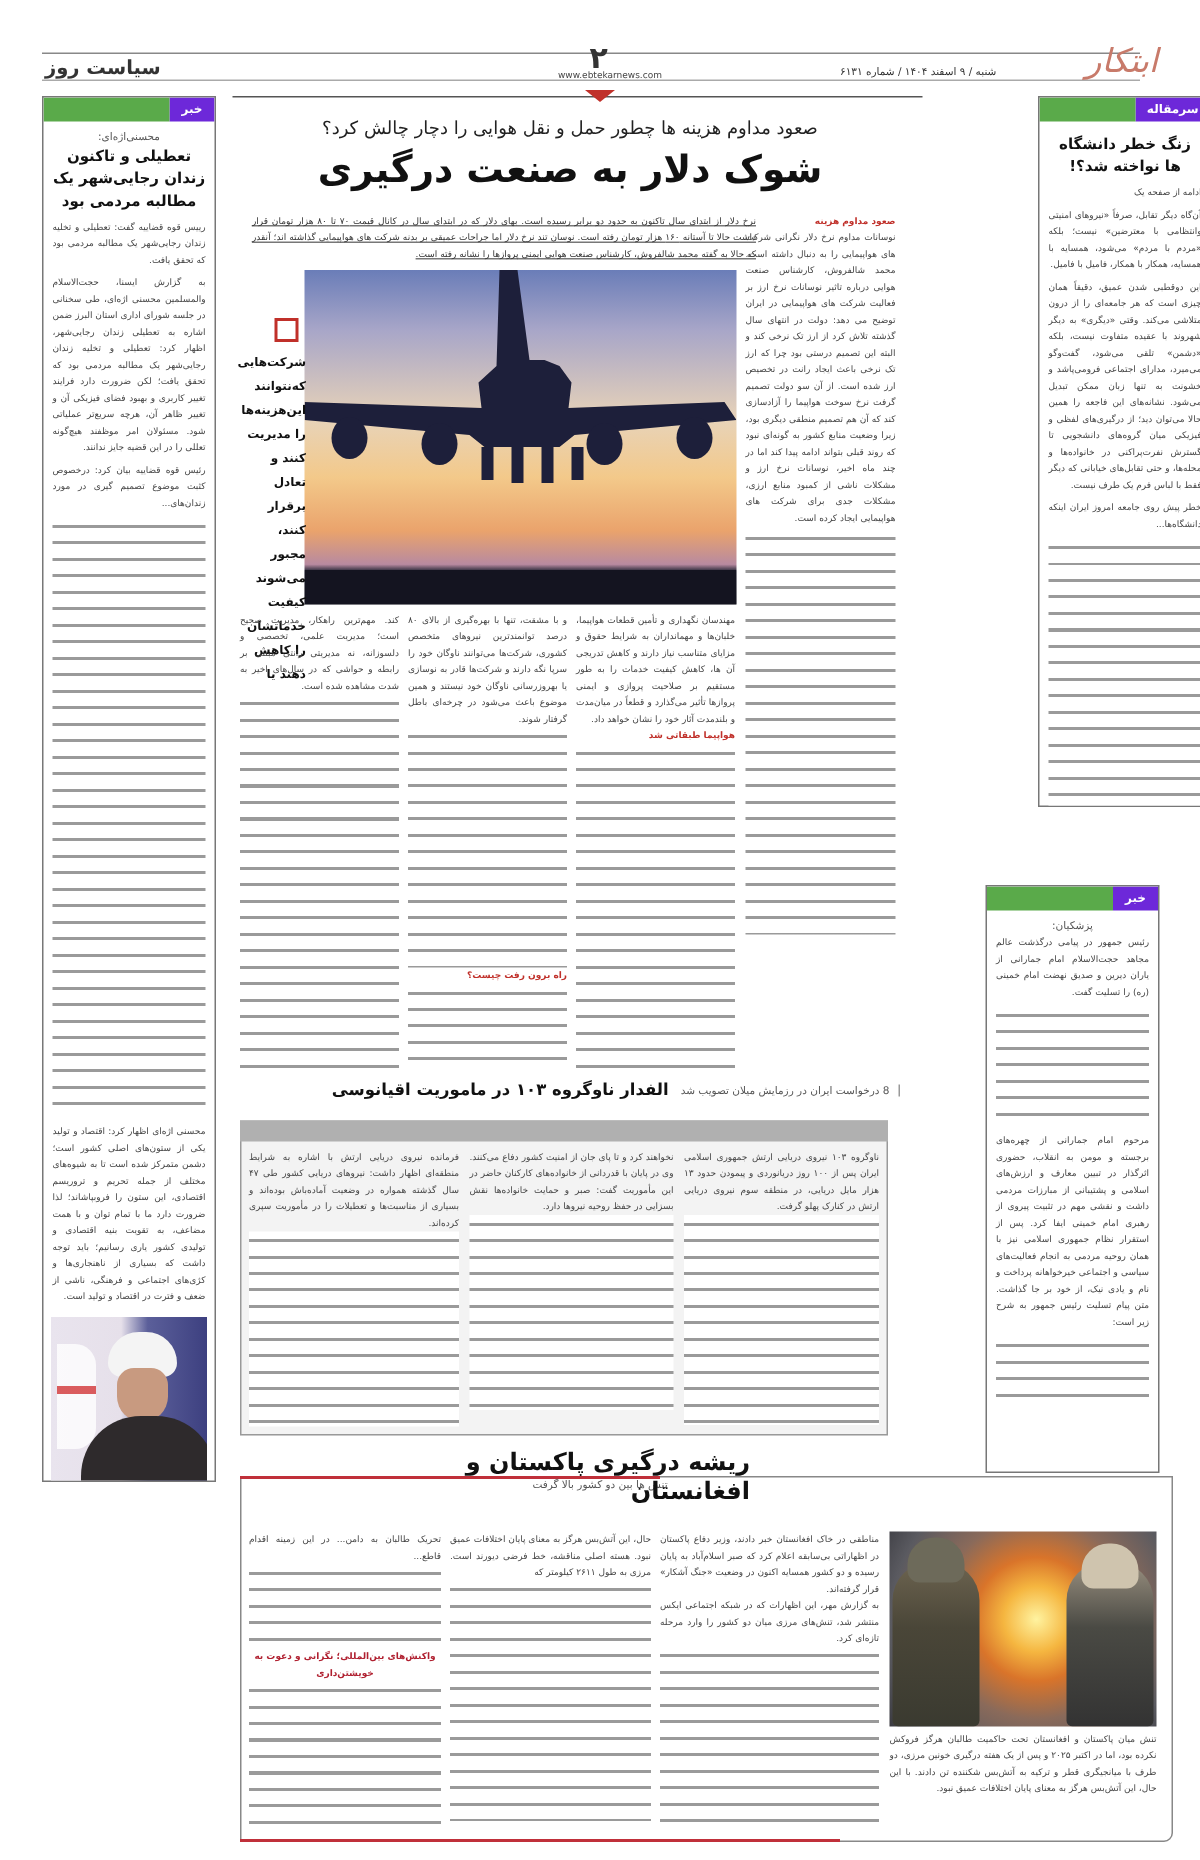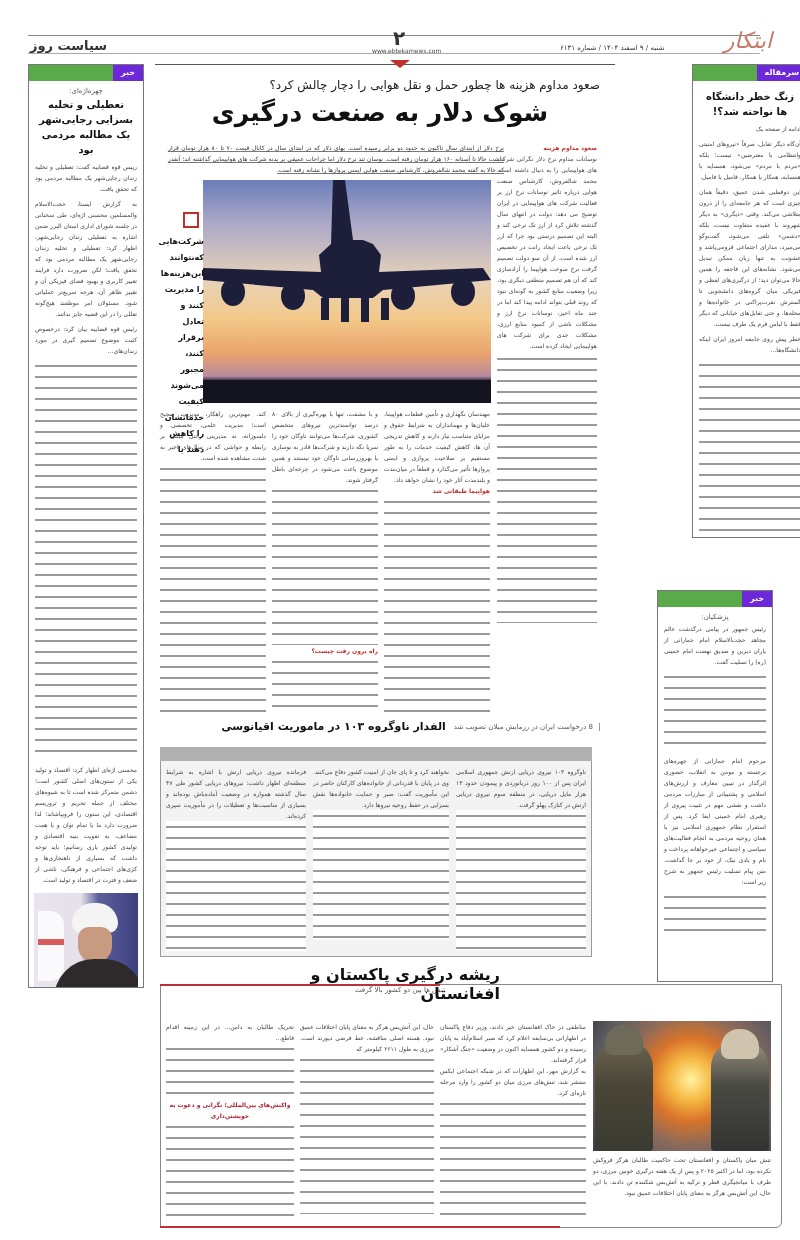--- a/index.html
+++ b/index.html
@@ -18,21 +18,21 @@
   .box-head{height:16px;display:flex;flex-direction:row}
   .box-head .red{background:#6d28d9;color:#fff;font-size:8px;font-weight:bold;padding:0 8px;line-height:16px}
   .box-head .green{flex:1;background:#5aaa4a}
   .kicker{font-size:7px;color:#555;text-align:center;margin-top:6px}
   .box-title{font-size:10px;font-weight:bold;text-align:center;line-height:15px;padding:2px 6px;color:#111}
   .txt{font-size:6px;line-height:11px;color:#444;text-align:justify;padding:2px 6px}
   .fill-lines{background:repeating-linear-gradient(to bottom,#fff 0,#fff 5px,#9a9a9a 5px,#9a9a9a 7px,#fff 7px,#fff 11px)}
   
   .top-rule{position:absolute;left:155px;top:64px;width:460px;height:1px;background:#555}
   .top-chevron{position:absolute;left:390px;top:60px;width:0;height:0;border-left:10px solid transparent;border-right:10px solid transparent;border-top:8px solid #c0302a}
-  .sur-title{position:absolute;left:160px;top:78px;width:440px;text-align:right;font-size:12px;color:#222}
+  .sur-title{position:absolute;left:160px;top:78px;width:440px;text-align:center;font-size:12px;color:#222}
   .main-title{position:absolute;left:160px;top:98px;width:440px;text-align:center;font-size:25px;font-weight:bold;color:#111}
   .lead{position:absolute;left:168px;top:142px;width:336px;font-size:6px;line-height:11px;color:#333;text-align:justify;text-decoration:underline;text-decoration-color:#777}
   .photo-plane{position:absolute;left:203px;top:180px;width:288px;height:223px;overflow:hidden;background:linear-gradient(to bottom,#6a7db8 0%,#a8a6c8 18%,#e8d3b8 45%,#f3c98a 62%,#eaa36c 78%,#b88aa0 88%,#2a2a3a 90%,#181820 100%)}
   .pull-quote{position:absolute;left:160px;top:216px;width:44px;font-size:8px;font-weight:bold;line-height:16px;text-align:right;color:#111}
   .pq-icon{position:absolute;left:183px;top:212px;width:16px;height:16px;border:2px solid #c0302a}
   .col{position:absolute;font-size:6px;line-height:11px;color:#444;text-align:justify}
   .subhead{font-size:6px;color:#c0302a;font-weight:bold}
   
   .navy-box{position:absolute;left:160px;top:747px;width:432px;height:210px;border:1px solid #999;background:#f3f3f3}
   .navy-bar{position:absolute;left:160px;top:747px;width:432px;height:14px;background:#b0b0b0}
@@ -59,22 +59,22 @@
 <div class="page-num">۲</div>
 <div class="site-url">www.ebtekarnews.com</div>
 <div class="dateline">شنبه / ۹ اسفند ۱۴۰۴ / شماره ۶۱۳۱</div>
 <div class="logo">ابتکار</div>
 
 <div class="box" style="left:28px;top:64px;width:116px;height:924px;">
   <div class="box-head">
     <span class="red">خبر</span>
     <span class="green"></span>
   </div>
-  <div class="kicker">چهره‌اژه‌ای:</div>
-  <div class="box-title">تعطیلی و تخلیه بسزایی رجایی‌شهر یک مطالبه مردمی بود</div>
+  <div class="kicker">محسنی‌اژه‌ای:</div>
+  <div class="box-title">تعطیلی و تاکنون زندان رجایی‌شهر یک مطالبه مردمی بود</div>
   <p class="txt">رییس قوه قضاییه گفت: تعطیلی و تخلیه زندان رجایی‌شهر یک مطالبه مردمی بود که تحقق یافت.</p>
   <p class="txt">به گزارش ایسنا، حجت‌الاسلام والمسلمین محسنی اژه‌ای، طی سخنانی در جلسه شورای اداری استان البرز ضمن اشاره به تعطیلی زندان رجایی‌شهر، اظهار کرد: تعطیلی و تخلیه زندان رجایی‌شهر یک مطالبه مردمی بود که تحقق یافت؛ لکن ضرورت دارد فرایند تغییر کاربری و بهبود فضای فیزیکی آن و تغییر ظاهر آن، هرچه سریع‌تر عملیاتی شود. مسئولان امر موظفند هیچ‌گونه تعللی را در این قضیه جایز ندانند.</p>
   <p class="txt">رئیس قوه قضاییه بیان کرد: درخصوص کثبت موضوع تصمیم گیری در مورد زندان‌های...</p>
   <div class="fill-lines" style="height:400px;margin:2px 6px;"></div>
   <p class="txt">محسنی اژه‌ای اظهار کرد: اقتصاد و تولید یکی از ستون‌های اصلی کشور است؛ دشمن متمرکز شده است تا به شیوه‌های مختلف از جمله تحریم و تروریسم اقتصادی، این ستون را فروبپاشاند؛ لذا ضرورت دارد ما با تمام توان و با همت مضاعف، به تقویت بنیه اقتصادی و تولیدی کشور یاری رسانیم؛ باید توجه داشت که بسیاری از ناهنجاری‌ها و کژی‌های اجتماعی و فرهنگی، ناشی از ضعف و فترت در اقتصاد و تولید است.</p>
   <div style="margin:6px 5px 0;height:120px;position:relative;overflow:hidden;background:linear-gradient(90deg,#e9e4ee 0%,#e6e0ea 45%,#5b5f9a 62%,#3d4080 100%);">
     <div style="position:absolute;left:4px;top:18px;width:26px;height:70px;background:linear-gradient(#fff,#fff 40%,#d63a3a 40%,#d63a3a 48%,#fff 48%);border-radius:0 14px 14px 0;opacity:.8"></div>
     <div style="position:absolute;left:38px;top:10px;width:46px;height:30px;border-radius:22px 22px 10px 10px;background:#f4f4f4"></div>
     <div style="position:absolute;left:44px;top:34px;width:34px;height:36px;border-radius:12px 12px 18px 18px;background:#c89a80"></div>
     <div style="position:absolute;left:20px;top:66px;width:90px;height:60px;border-radius:40px 40px 0 0;background:#2e2a2c"></div>

